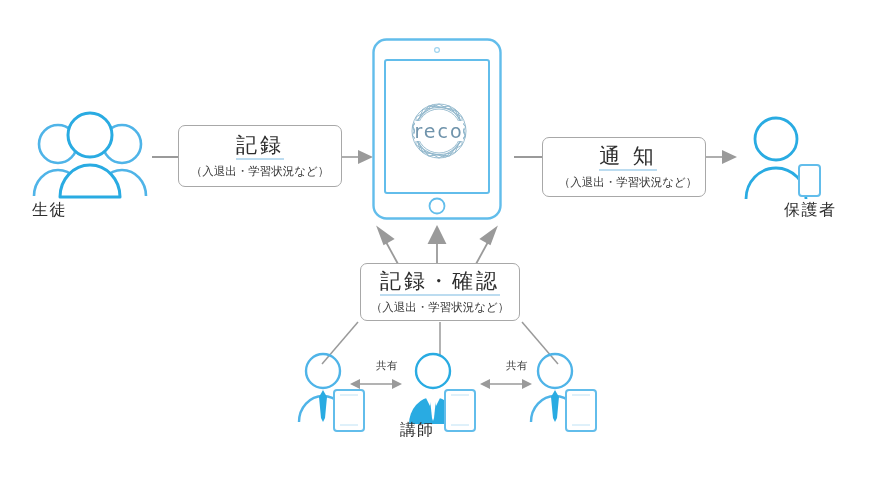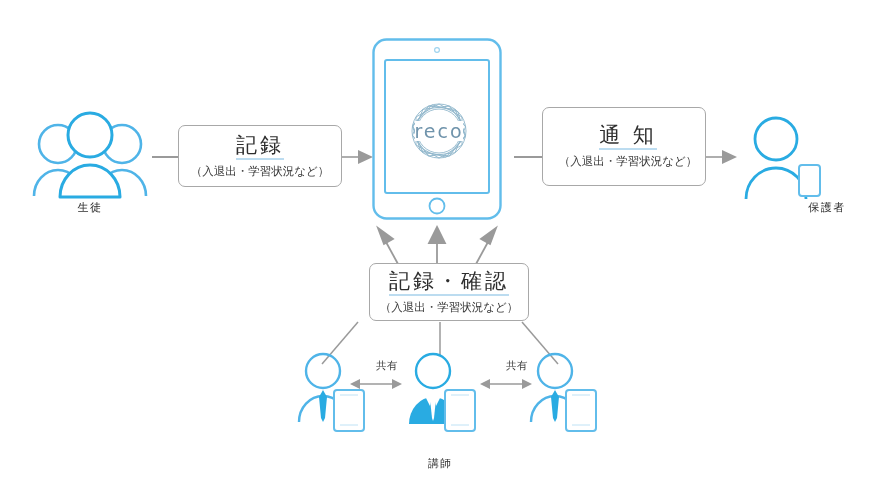--- a/index.html
+++ b/index.html
@@ -50,24 +50,23 @@
     color: #3a3a3a;
     letter-spacing: 0px;
     line-height: 1;
     white-space: nowrap;
     font-family: Liberation Serif, serif;
   }
 
   
   .caption {
     position: absolute;
-    font-size: 11px;
+    font-size: 16px;
     color: #2e2e2e;
     letter-spacing: 1.5px;
-    text-align: center;
     white-space: nowrap;
     font-family: "DejaVu Sans", "Liberation Sans", sans-serif;
   }
   .sharelabel {
     position: absolute;
     font-size: 10.5px;
     color: #3b3b3b;
     letter-spacing: 0.5px;
     white-space: nowrap;
     text-align: right;
@@ -163,21 +162,21 @@
         <polygon points="35,9 58,22 58,50 35,63 12,50 12,22" transform="rotate(-22 35 36)"></polygon>
         <circle cx="35" cy="36" r="22"></circle>
       </g>
       <rect x="11" y="26" width="48" height="20" fill="#ffffff"></rect>
       <text class="reco-text" x="35" y="43" text-anchor="middle">reco</text>
     </svg>
   </div>
 
   <div class="hline" style="left:514px; top:156px; width:28px;"></div>
 
-  <div class="flowbox" style="left:542px; top:107px; width:164px; height:79px;padding-left:8px;">
+  <div class="flowbox" style="left:542px; top:137px; width:164px; height:60px;padding-left:8px;">
     <div class="headline">通 知</div>
     <div class="subline">（入退出・学習状況など）</div>
   </div>
 
   <div class="abs" style="left:706px; top:147px;">
     <svg width="32" height="20" viewBox="0 0 32 20">
       <line x1="0" y1="10" x2="17" y2="10" stroke="#9a9a9a" stroke-width="1.6"></line>
       <polygon points="16,3 31,10 16,17" fill="#9a9a9a"></polygon>
     </svg>
   </div>
@@ -204,21 +203,21 @@
         <polygon points="61,1 69,17 53,17"></polygon>
       </g>
 
       <g stroke="#9a9a9a" stroke-width="1.8" fill="#9a9a9a">
         <line x1="100" y1="38" x2="112" y2="16"></line>
         <polygon points="120,2 105,13 114,18"></polygon>
       </g>
     </svg>
   </div>
 
-  <div class="flowbox" style="left:360px; top:263px; width:160px; height:58px;margin-left:9px;">
+  <div class="flowbox" style="left:360px; top:263px; width:160px; height:58px;">
     <div class="headline">記録・確認</div>
     <div class="subline">（入退出・学習状況など）</div>
   </div>
 
   <div class="abs" style="left:300px; top:320px;">
     <svg width="280" height="46" viewBox="0 0 280 46">
       <line x1="58" y1="2" x2="22" y2="44" stroke="#9a9a9a" stroke-width="1.5"></line>
       <line x1="140" y1="2" x2="140" y2="44" stroke="#9a9a9a" stroke-width="1.5"></line>
       <line x1="222" y1="2" x2="258" y2="44" stroke="#9a9a9a" stroke-width="1.5"></line>
     </svg>
@@ -249,21 +248,21 @@
       <circle cx="29" cy="19" r="17" fill="#ffffff" stroke="#29abe2" stroke-width="2.4"></circle>
       <path d="M5 72 A24 27 0 0 1 53 72 Z" fill="#29abe2"></path>
       <path d="M29 40 L21 44 L26 54 Z" fill="#ffffff"></path>
       <path d="M29 40 L37 44 L32 54 Z" fill="#ffffff"></path>
       <polygon points="29,41 32,47 30,66 29,69 28,66 26,47" fill="#ffffff"></polygon>
       <rect x="41" y="38" width="30" height="41" rx="3" ry="3" fill="#ffffff" stroke="#62bdeb" stroke-width="2"></rect>
       <line x1="47" y1="43" x2="65" y2="43" stroke="#bfe2f5" stroke-width="1"></line>
       <line x1="47" y1="73" x2="65" y2="73" stroke="#bfe2f5" stroke-width="1"></line>
     </svg>
   </div>
-  <div class="caption" style="left:400px; top:456px; width:80px; letter-spacing:1px;">講師</div>
+  <div class="caption" style="left:400px; top:420px; width:80px; letter-spacing:1px;">講師</div>
 
   <div class="sharelabel" style="left:482px; top:359px; width:46px;">共有</div>
   <div class="abs" style="left:480px; top:376px;">
     <svg width="52" height="16" viewBox="0 0 52 16">
       <line x1="8" y1="8" x2="44" y2="8" stroke="#9a9a9a" stroke-width="1.6"></line>
       <polygon points="0,8 10,3 10,13" fill="#9a9a9a"></polygon>
       <polygon points="52,8 42,3 42,13" fill="#9a9a9a"></polygon>
     </svg>
   </div>
 

